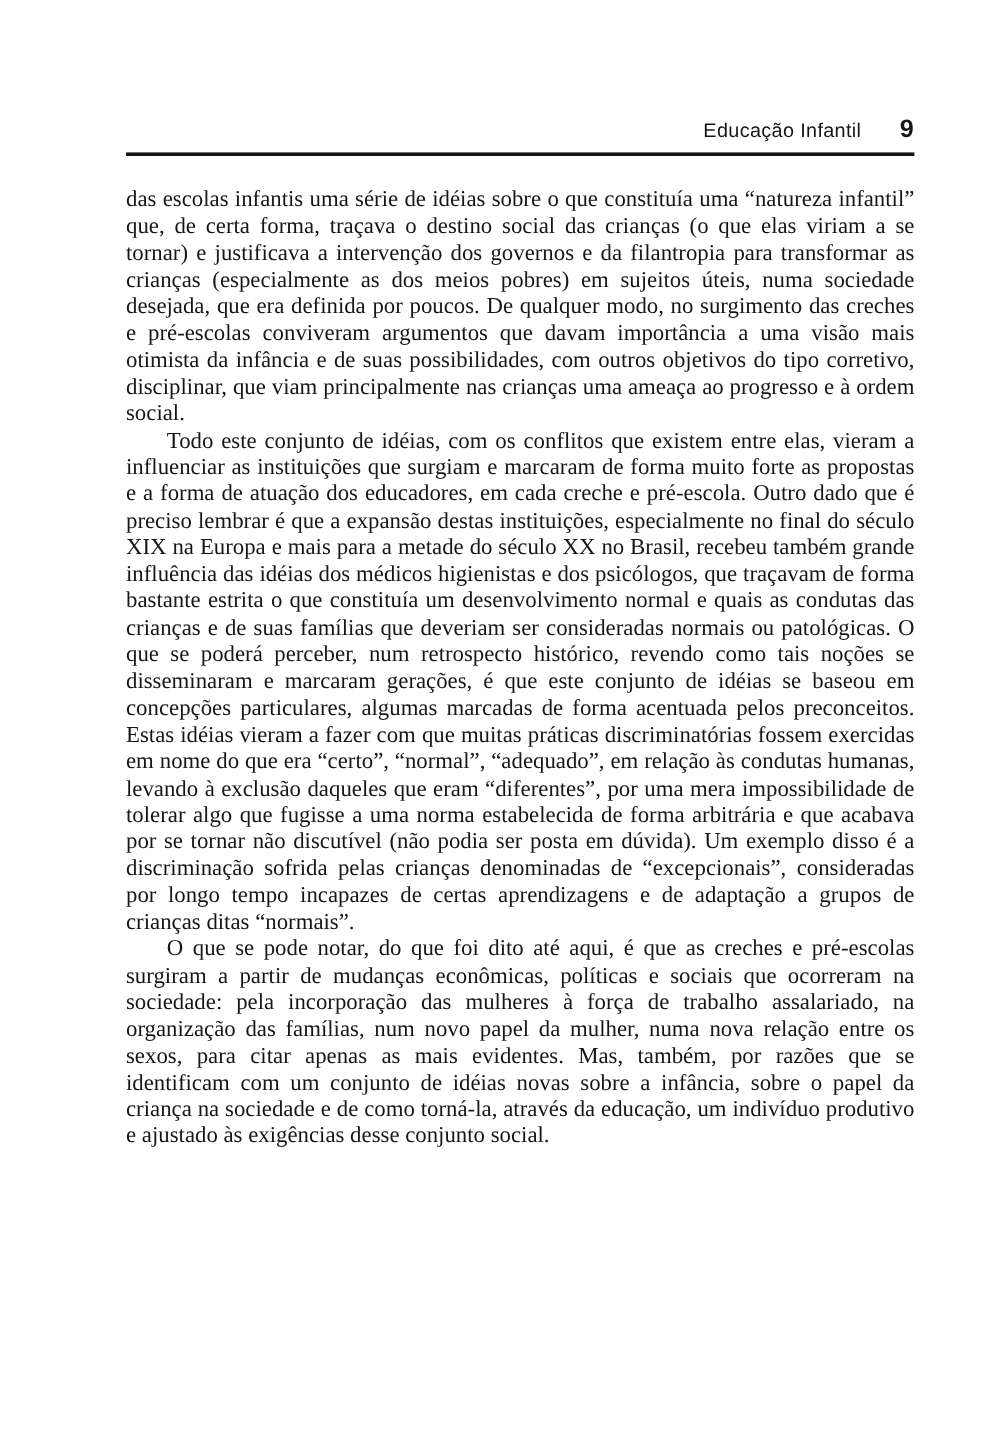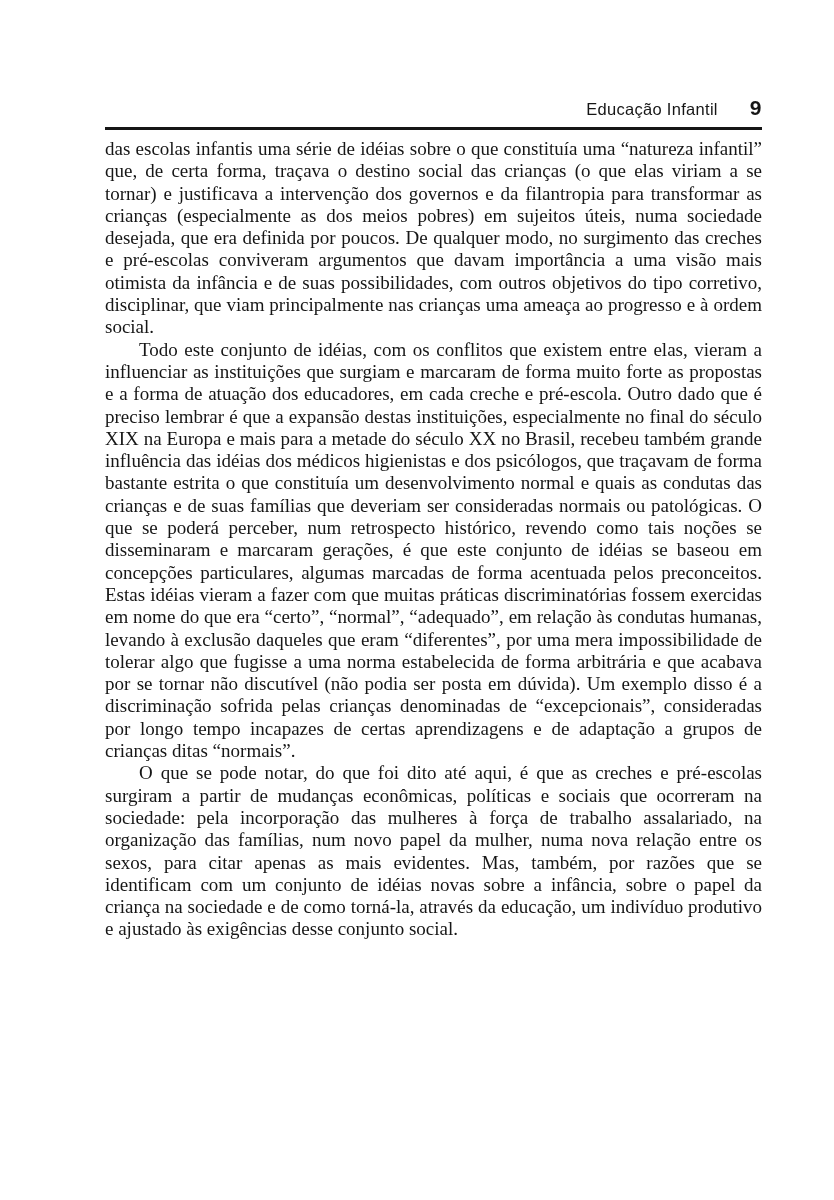--- a/index.html
+++ b/index.html
@@ -33,21 +33,21 @@
     font-weight: 700;
     margin-left: 32px;
     letter-spacing: 0.5px;
   }
   .header-rule {
     height: 3px;
     background: #161616;
     margin-top: 7px;
   }
   .body-text {
-    margin-top: 8px;
+    margin-top: 26px;
     font-family: "Liberation Serif", serif;
     font-size: 19px;
     line-height: 22.3px;
     color: #161616;
     text-align: justify;
   }
   .body-text p {
     margin: 0;
     text-indent: 34px;
   }

